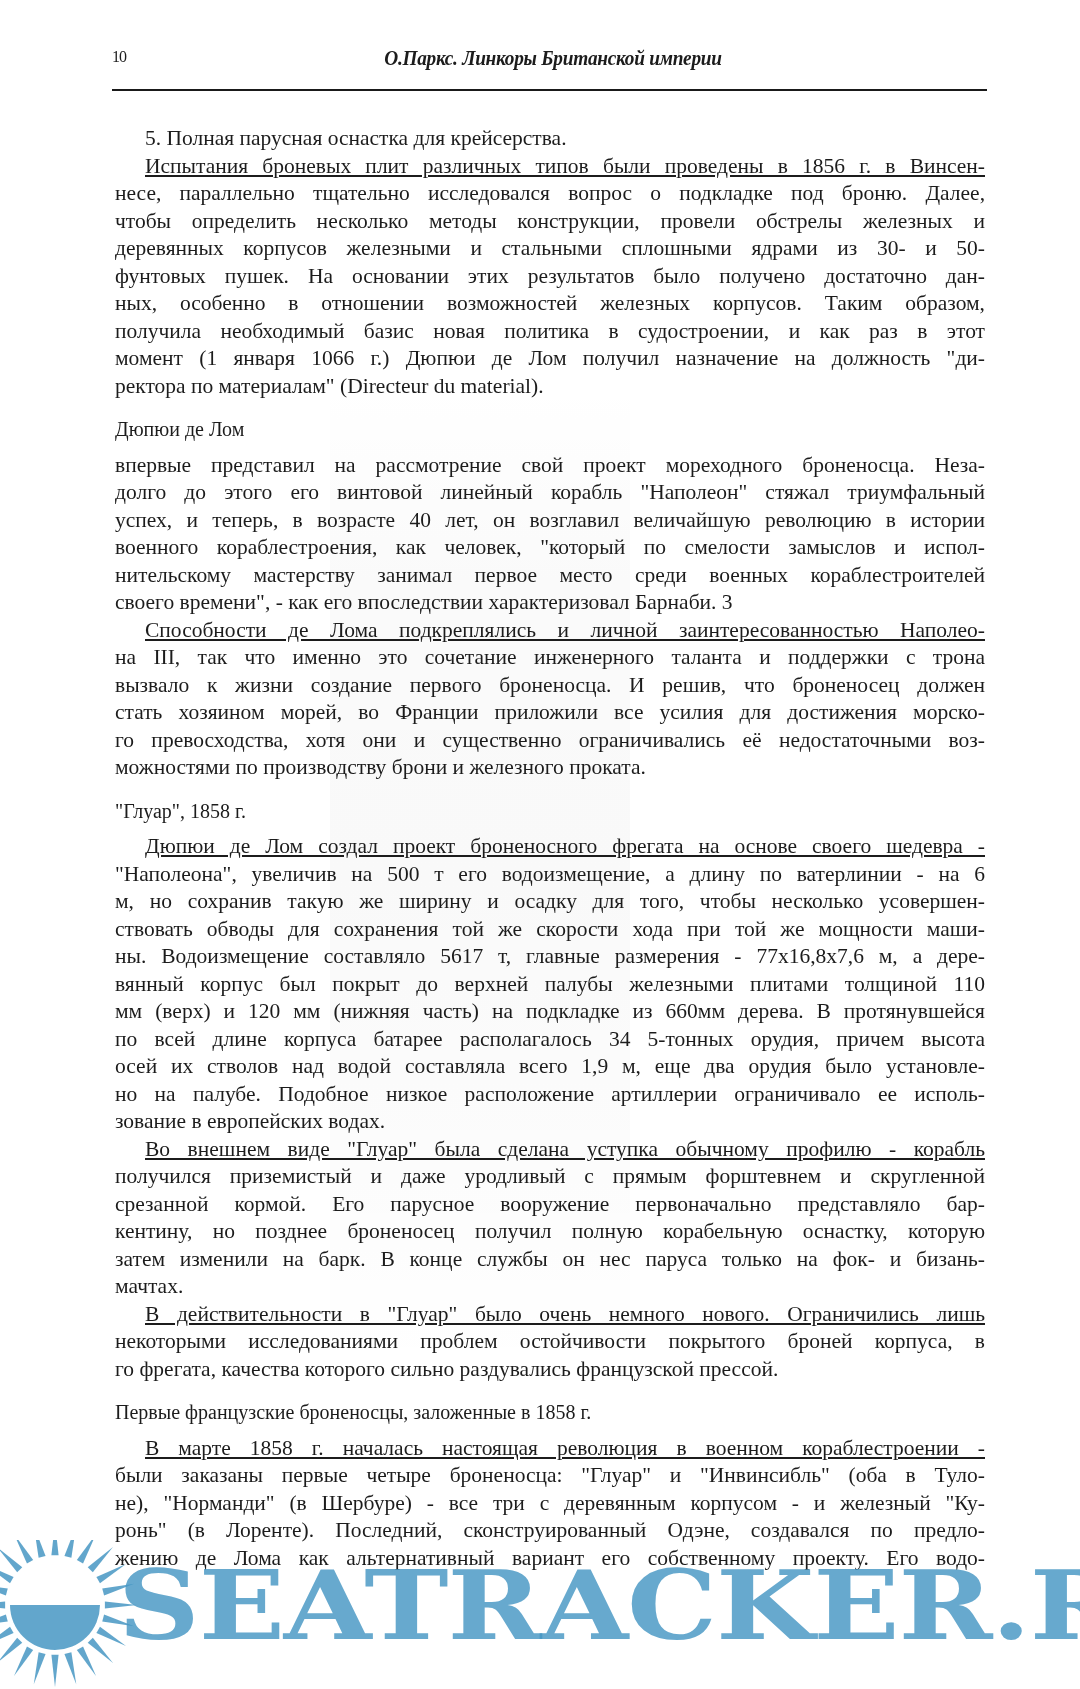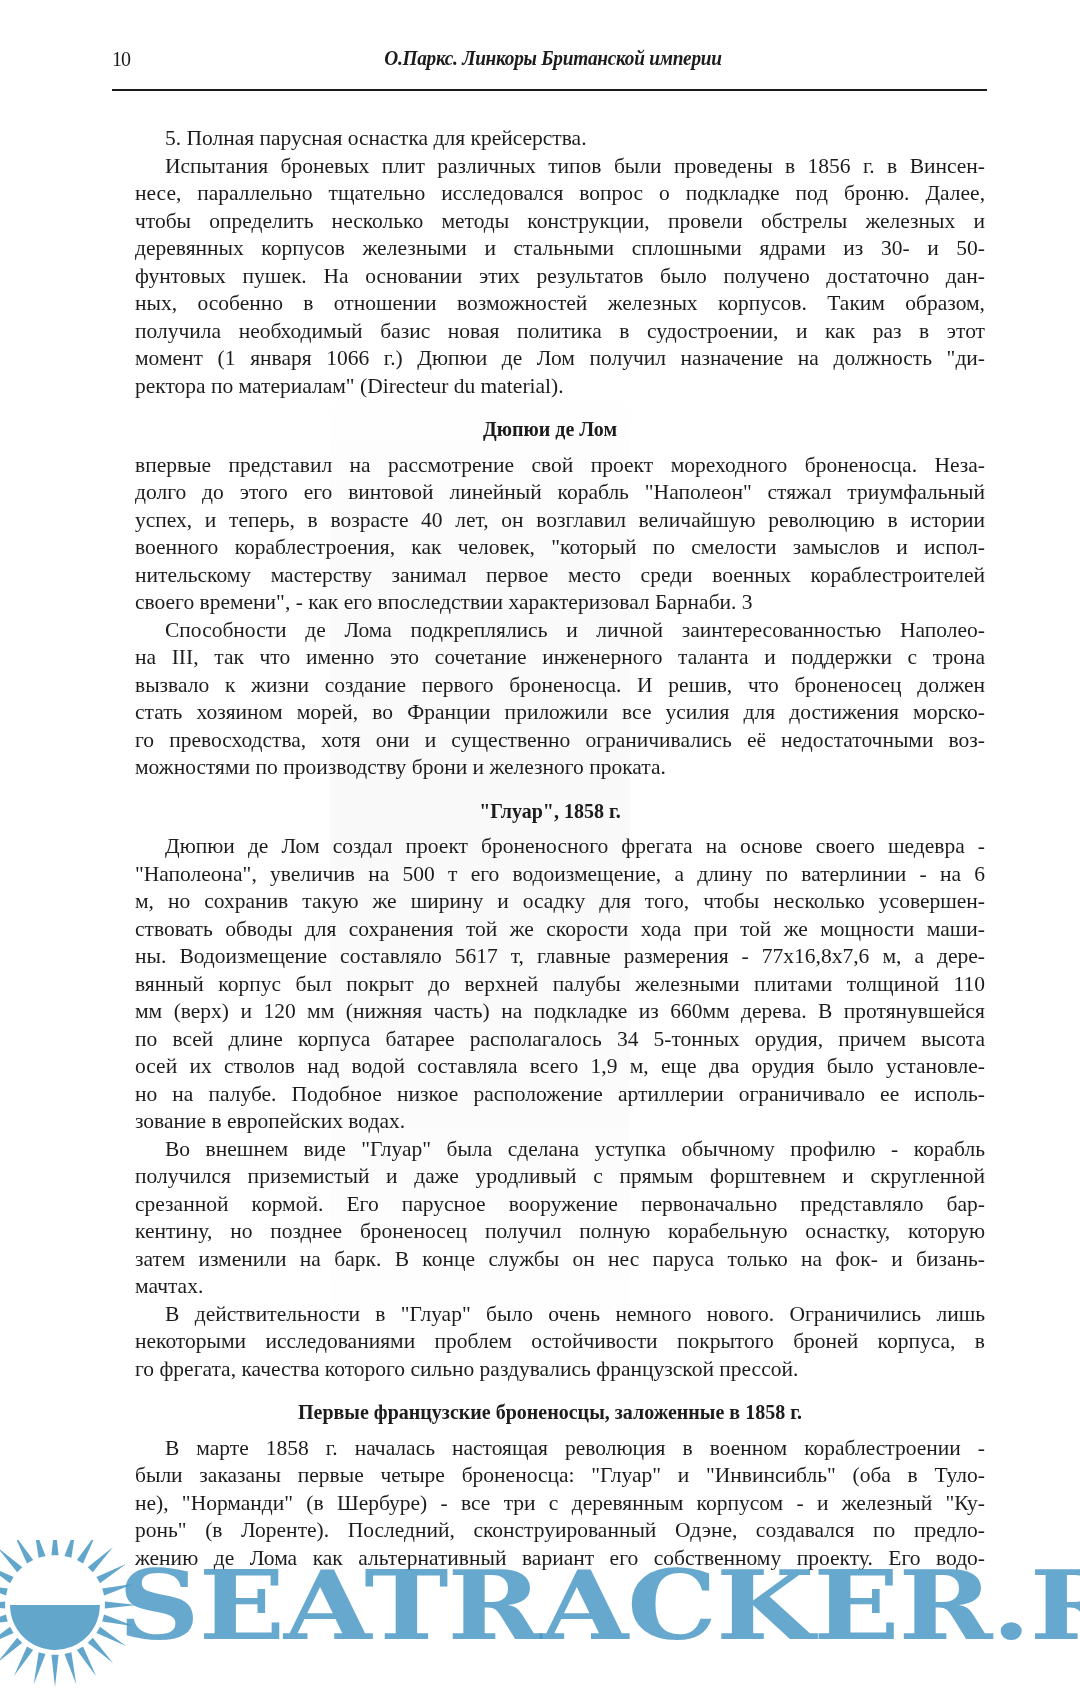--- a/index.html
+++ b/index.html
@@ -2,30 +2,30 @@
 <html><head>
 <meta charset="utf-8">
 <style>
   html, body { margin: 0; padding: 0; }
   body {
     width: 1080px; height: 1689px; background: #ffffff; position: relative; overflow: hidden;
     font-family: "Liberation Serif", "DejaVu Serif", serif; color: #1c1c1c;
   }
   .page { position: absolute; left: 0; top: 0; width: 1080px; height: 1689px; }
   .running-head { position: absolute; left: 112px; top: 46px; width: 875px; height: 30px; }
-  .page-number { position: absolute; left: 0; top: 2px; font-size: 20px; letter-spacing: -1px; }
+  .page-number { position: absolute; left: 0; top: 2px; font-size: 16px; letter-spacing: -1px; }
   .running-title { position: absolute; left: 0; width: 875px; top: 0; text-align: center; font-size: 21px; font-style: italic; font-weight: bold; letter-spacing: -0.3px; transform: scaleX(0.92); transform-origin: 55% 50%; }
   .head-rule { position: absolute; left: 112px; top: 89px; width: 875px; height: 2px; background: #1a1a1a; }
   .ghost { position: absolute; left: 330px; top: 380px; width: 300px; height: 1000px; background: linear-gradient(180deg, rgba(0,0,0,0) 0%, rgba(0,0,0,0.018) 20%, rgba(0,0,0,0.025) 50%, rgba(0,0,0,0.012) 80%, rgba(0,0,0,0) 100%); }
   .body-col { position: absolute; left: 115px; top: 125px; width: 870px; }
-  .line { display: block; height: 27.5px; line-height: 27.5px; font-size: 21.5px; white-space: nowrap; text-align: justify; text-align-last: justify; overflow: visible; margin-left: 20px; }
+  .line { display: block; height: 27.5px; line-height: 27.5px; font-size: 21.5px; white-space: nowrap; text-align: justify; text-align-last: justify; overflow: visible; }
   .line.last { text-align-last: left; }
-  .line.indent { padding-left: 30px; }
+  .line.indent { padding-left: 30px; text-decoration: underline; }
   .line.numbered { padding-left: 30px; }
-  .heading { display: block; text-align: center; font-weight: bold; font-size: 20px; line-height: 27.5px; height: 27.5px; }
+  .heading { display: block; font-weight: normal; font-size: 20px; line-height: 27.5px; height: 27.5px; }
   .gap { display: block; }
   .watermark { position: absolute; left: 0; top: 1540px; width: 1080px; height: 149px; pointer-events: none; }
   .wm-text { position: absolute; left: 118px; top: 18px; font-family: "DejaVu Serif", "Liberation Serif", serif; font-weight: bold; font-size: 96px; letter-spacing: -1px; color: rgba(70,150,195,0.82); transform: scaleX(1.18) scaleY(1.0); transform-origin: 0 0; line-height: 96px; white-space: nowrap; }
 </style>
 </head>
 <body>
 
 <div class="page">
   <div class="ghost"></div>
 

